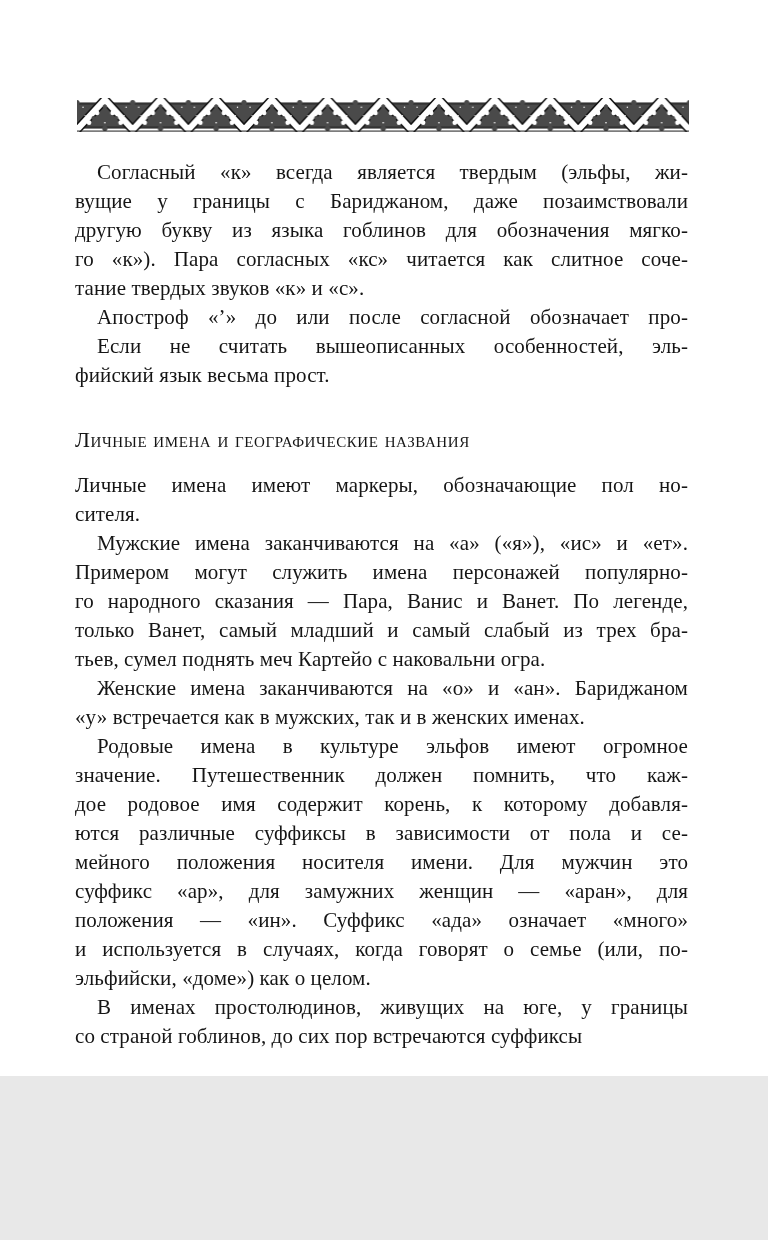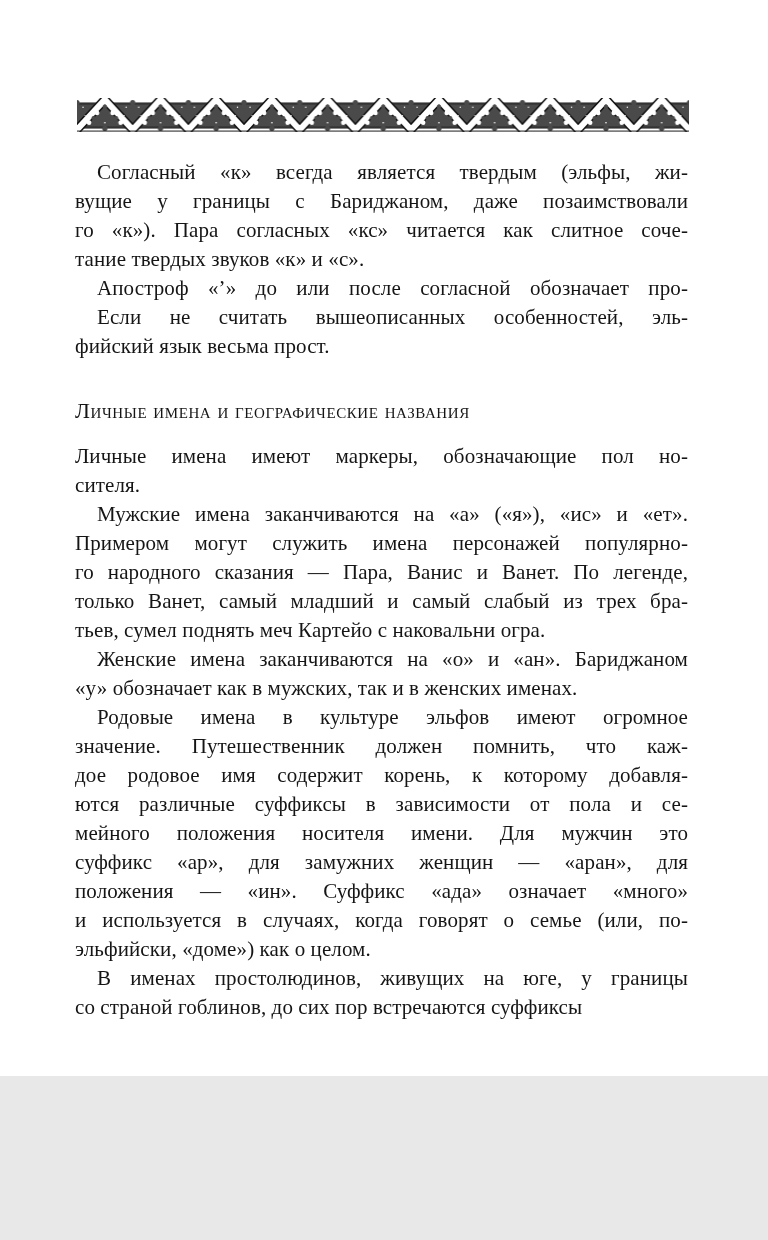--- a/index.html
+++ b/index.html
@@ -106,20 +106,21 @@
       </pattern>
     </defs>
     <rect width="610" height="33" fill="url(#frieze)"></rect>
     <rect x="0" y="31.6" width="610" height="1" fill="#222222"></rect>
   </svg>
 
   <main class="body-text" id="content-root">
       <div class="para">
         <div class="jline indent">Согласный «к» всегда является твердым (эльфы, жи-</div>
         <div class="jline">вущие у границы с Бариджаном, даже позаимствовали</div>
+        <div class="jline">другую букву из языка гоблинов для обозначения мягко-</div>
         <div class="jline">го «к»). Пара согласных «кс» читается как слитное соче-</div>
         <div class="jline jlast">тание твердых звуков «к» и «с».</div>
       </div>
       <div class="para">
         <div class="jline indent">Апостроф «’» до или после согласной обозначает про-</div>
       </div>
       <div class="para">
         <div class="jline indent">Если не считать вышеописанных особенностей, эль-</div>
         <div class="jline jlast">фийский язык весьма прост.</div>
       </div>
@@ -130,21 +131,21 @@
       </div>
       <div class="para">
         <div class="jline indent">Мужские имена заканчиваются на «а» («я»), «ис» и «ет».</div>
         <div class="jline">Примером могут служить имена персонажей популярно-</div>
         <div class="jline">го народного сказания — Пара, Ванис и Ванет. По легенде,</div>
         <div class="jline">только Ванет, самый младший и самый слабый из трех бра-</div>
         <div class="jline jlast">тьев, сумел поднять меч Картейо с наковальни огра.</div>
       </div>
       <div class="para">
         <div class="jline indent">Женские имена заканчиваются на «о» и «ан». Бариджаном</div>
-        <div class="jline jlast">«у» обозначает как в мужских, так и в женских именах.</div>
+        <div class="jline jlast">«у» встречается как в мужских, так и в женских именах.</div>
       </div>
       <div class="para">
         <div class="jline indent">Родовые имена в культуре эльфов имеют огромное</div>
         <div class="jline">значение. Путешественник должен помнить, что каж-</div>
         <div class="jline">дое родовое имя содержит корень, к которому добавля-</div>
         <div class="jline">ются различные суффиксы в зависимости от пола и се-</div>
         <div class="jline">мейного положения носителя имени. Для мужчин это</div>
         <div class="jline">суффикс «ар», для замужних женщин — «аран», для</div>
         <div class="jline">положения — «ин». Суффикс «ада» означает «много»</div>
         <div class="jline">и используется в случаях, когда говорят о семье (или, по-</div>

